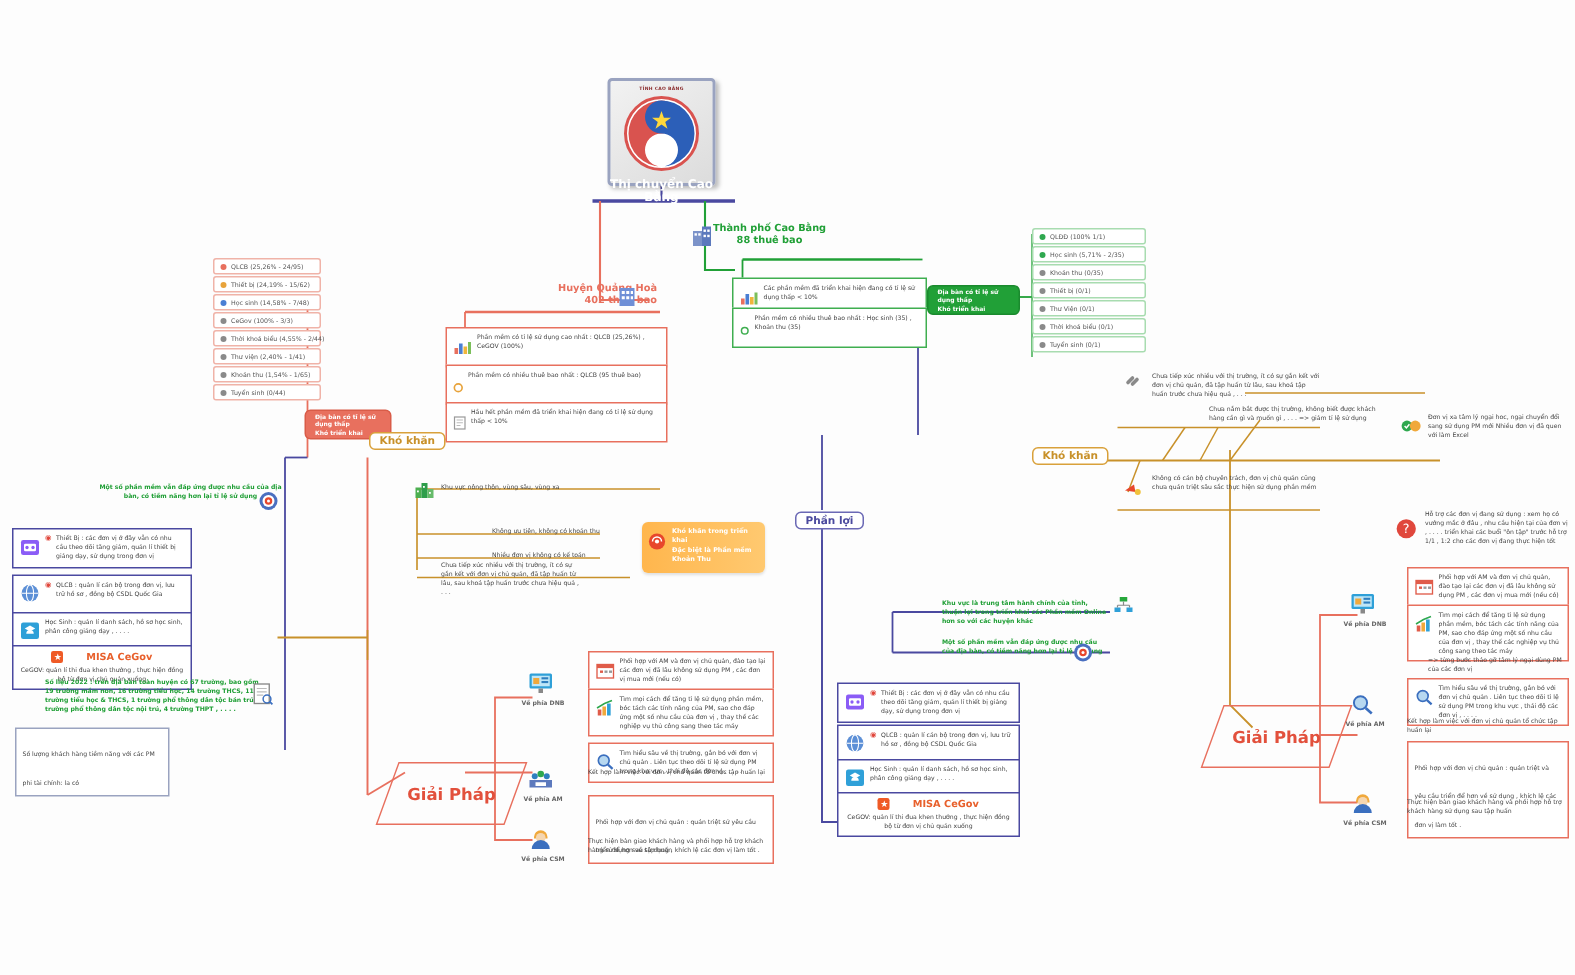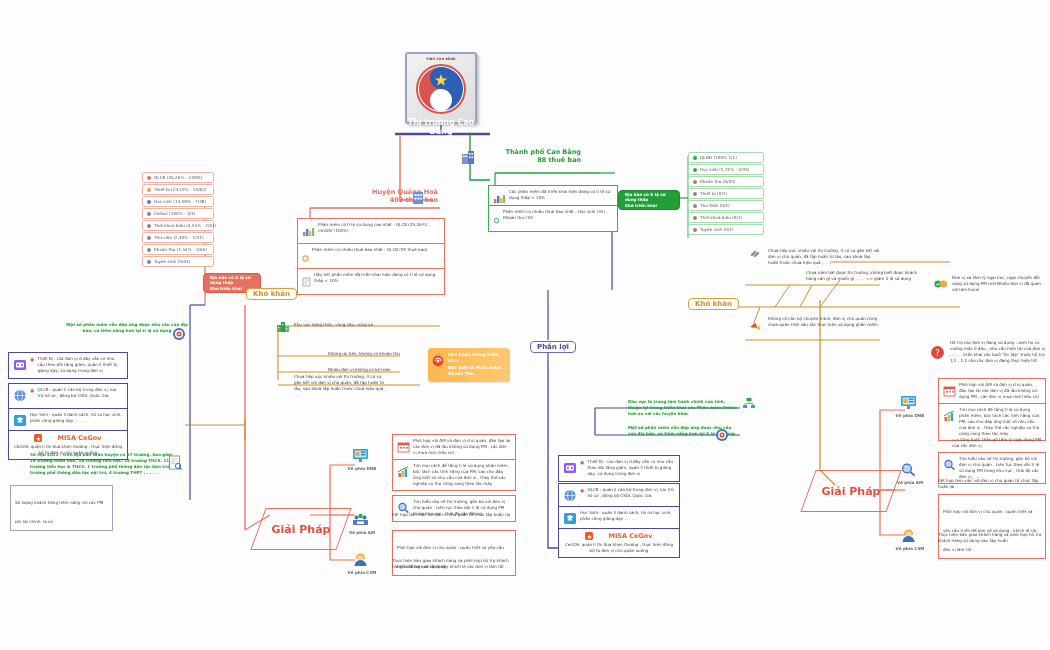--- a/index.html
+++ b/index.html
@@ -147,21 +147,21 @@
     <div class="center-cap">TỈNH CAO BẰNG</div>
     <svg width="68" height="58" viewBox="0 0 68 58">
       <circle cx="34" cy="28" r="24" fill="#fff" stroke="#d9534f" stroke-width="2"></circle>
       <path d="M34 6 A22 22 0 0 0 34 50 A11 11 0 0 1 34 28 A11 11 0 0 0 34 6Z" fill="#d9534f"></path>
       <path d="M34 6 A22 22 0 0 1 34 50 A11 11 0 0 0 34 28 A11 11 0 0 1 34 6Z" fill="#2c5fb8"></path>
       <polygon points="34,13 35.6,17.5 40.3,17.5 36.5,20.3 38,24.8 34,22 30,24.8 31.5,20.3 27.7,17.5 32.4,17.5" fill="#ffd83b"></polygon>
       <path d="M27 40 L34 33 L41 40 Z" fill="#fff"></path>
       <rect x="27" y="40" width="14" height="4" fill="#fff"></rect>
     </svg>
   </div>
-  <div class="center-title">Thị trường Cao Bằng</div>
+  <div class="center-title">Thị chuyển Cao Bằng</div>
 
   <div class="node" style="left:352px;top:188px;text-align:right;width:86px;">
     <div style="font-size:6.5px;font-weight:bold;color:#e8705e;">Huyện Quảng Hoà</div>
     <div style="font-size:6.5px;font-weight:bold;color:#e8705e;">402 thuê bao</div>
   </div>
   <div class="node" style="left:410px;top:189px;">
     <svg width="16" height="16" viewBox="0 0 16 16">
         <rect x="3" y="3" width="10" height="12" fill="#6f8fd6"></rect>
         <rect x="4.5" y="5" width="2" height="2" fill="#fff"></rect>
         <rect x="7.5" y="5" width="2" height="2" fill="#fff"></rect>
@@ -177,21 +177,21 @@
         <rect x="2" y="5" width="6" height="10" fill="#7c93c9"></rect>
         <rect x="8" y="2" width="6" height="13" fill="#5c79bd"></rect>
         <rect x="3" y="6.5" width="1.6" height="1.6" fill="#fff"></rect>
         <rect x="5.5" y="6.5" width="1.6" height="1.6" fill="#fff"></rect>
         <rect x="9" y="4" width="1.6" height="1.6" fill="#fff"></rect>
         <rect x="11.5" y="4" width="1.6" height="1.6" fill="#fff"></rect>
         <rect x="9" y="7.5" width="1.6" height="1.6" fill="#fff"></rect>
         <rect x="11.5" y="7.5" width="1.6" height="1.6" fill="#fff"></rect>
       </svg>
   </div>
-  <div class="node" style="left:481px;top:148px;width:100px;text-align:right;">
+  <div class="node" style="left:463px;top:148px;width:100px;text-align:center;">
     <div style="font-size:6.5px;font-weight:bold;color:#21a037;">Thành phố Cao Bằng</div>
     <div style="font-size:6.5px;font-weight:bold;color:#21a037;">88 thuê bao</div>
   </div>
 
   <div class="box red" style="left:297px;top:218px;width:148px;padding:3px 4px;">
     <div class="row">
         <span class="ico">
       <svg width="13" height="11" viewBox="0 0 13 11">
             <rect x="1" y="6" width="2.4" height="4" fill="#e8705e"></rect>
             <rect x="4" y="3" width="2.4" height="7" fill="#4a7fd4"></rect>

